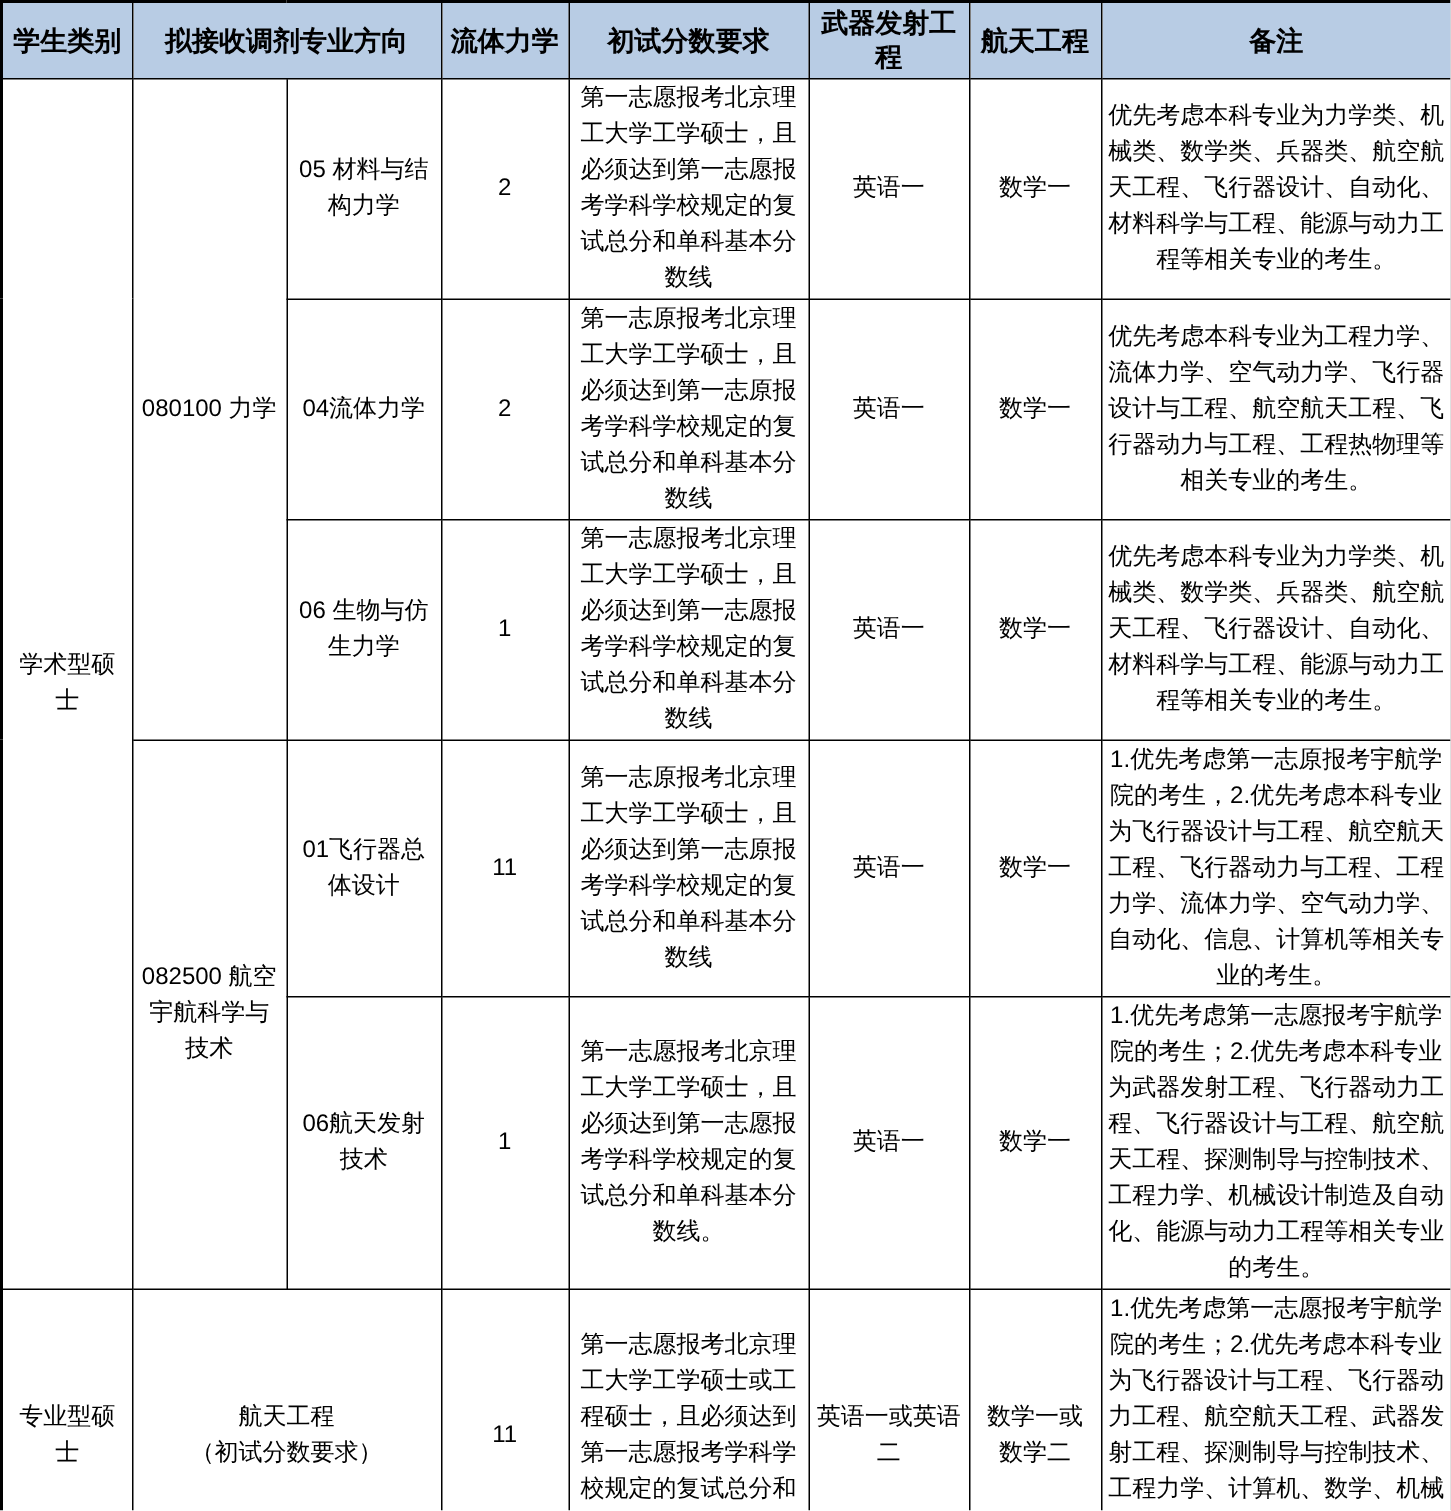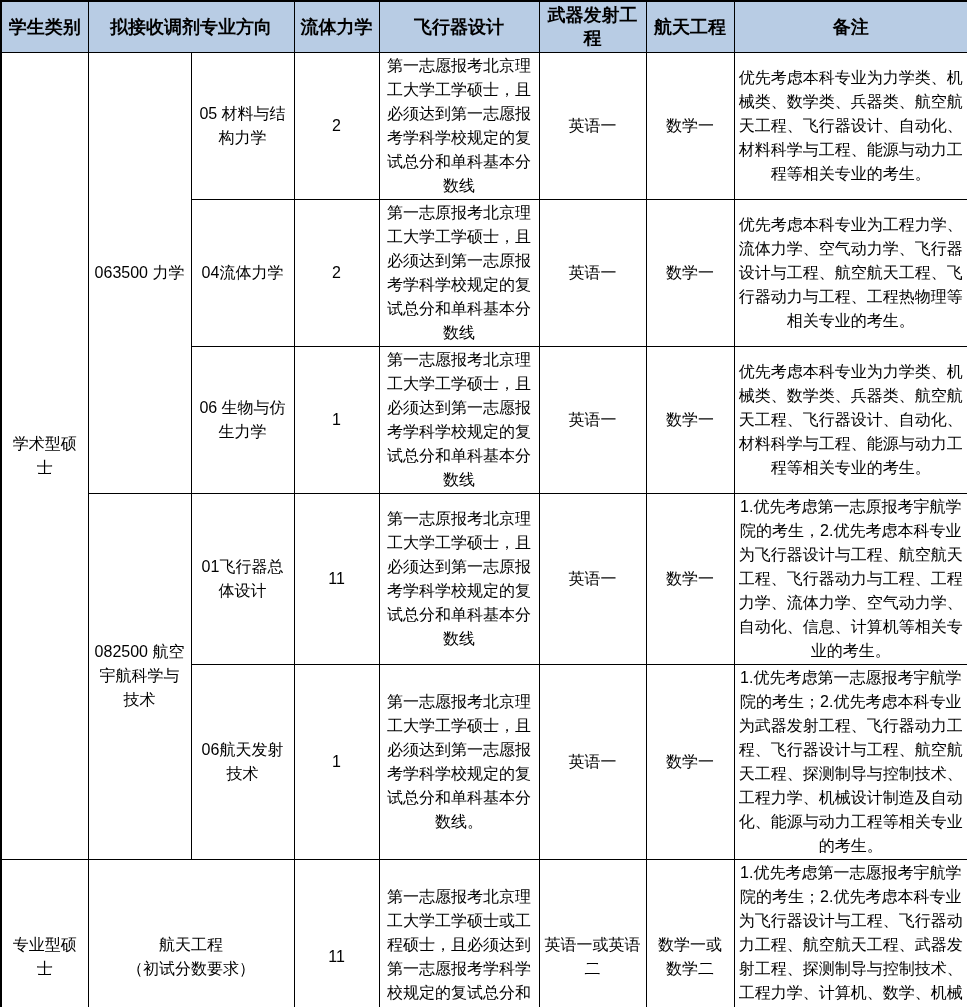--- a/index.html
+++ b/index.html
@@ -62,29 +62,29 @@
       <col style="width:107px">
       <col style="width:88px">
       <col style="width:234px">
     </colgroup>
 
     <tbody>
         <tr class="hrow">
       <th class="hd">学生类别</th>
       <th class="hd" colspan="2">拟接收调剂专业方向</th>
       <th class="hd">流体力学</th>
-      <th class="hd">飞行器设计</th>
+      <th class="hd">初试分数要求</th>
       <th class="hd">武器发射工程</th>
       <th class="hd">航天工程</th>
       <th class="hd">备注</th>
     </tr>
 
     <tr class="r1">
       <td class="body-cell" rowspan="5">学术型硕士</td>
-      <td class="body-cell" rowspan="3">063500 力学</td>
+      <td class="body-cell" rowspan="3">080100 力学</td>
       <td class="body-cell">05 材料与结构力学</td>
       <td class="body-cell">2</td>
       <td class="body-cell">第一志愿报考北京理工大学工学硕士，且必须达到第一志愿报考学科学校规定的复试总分和单科基本分数线</td>
       <td class="body-cell">英语一</td>
       <td class="body-cell">数学一</td>
       <td class="body-cell">优先考虑本科专业为力学类、机械类、数学类、兵器类、航空航天工程、飞行器设计、自动化、材料科学与工程、能源与动力工程等相关专业的考生。</td>
     </tr>
 
     <tr class="r2">
       <td class="body-cell">04流体力学</td>

